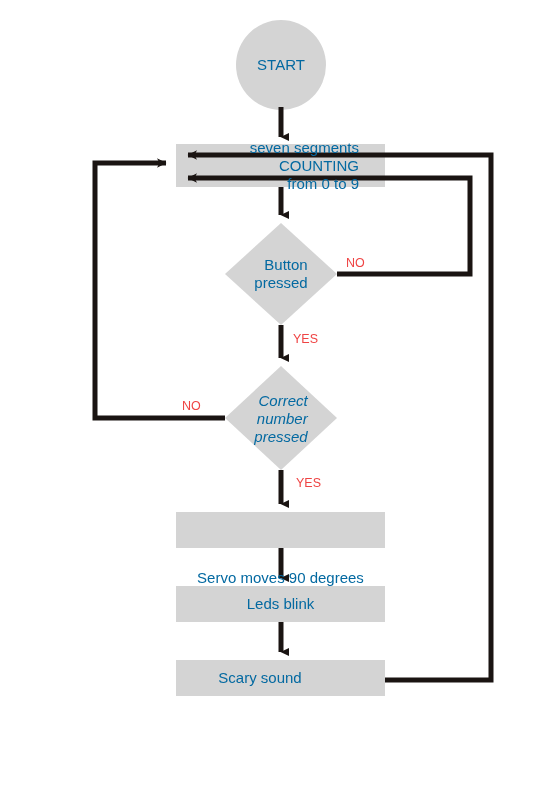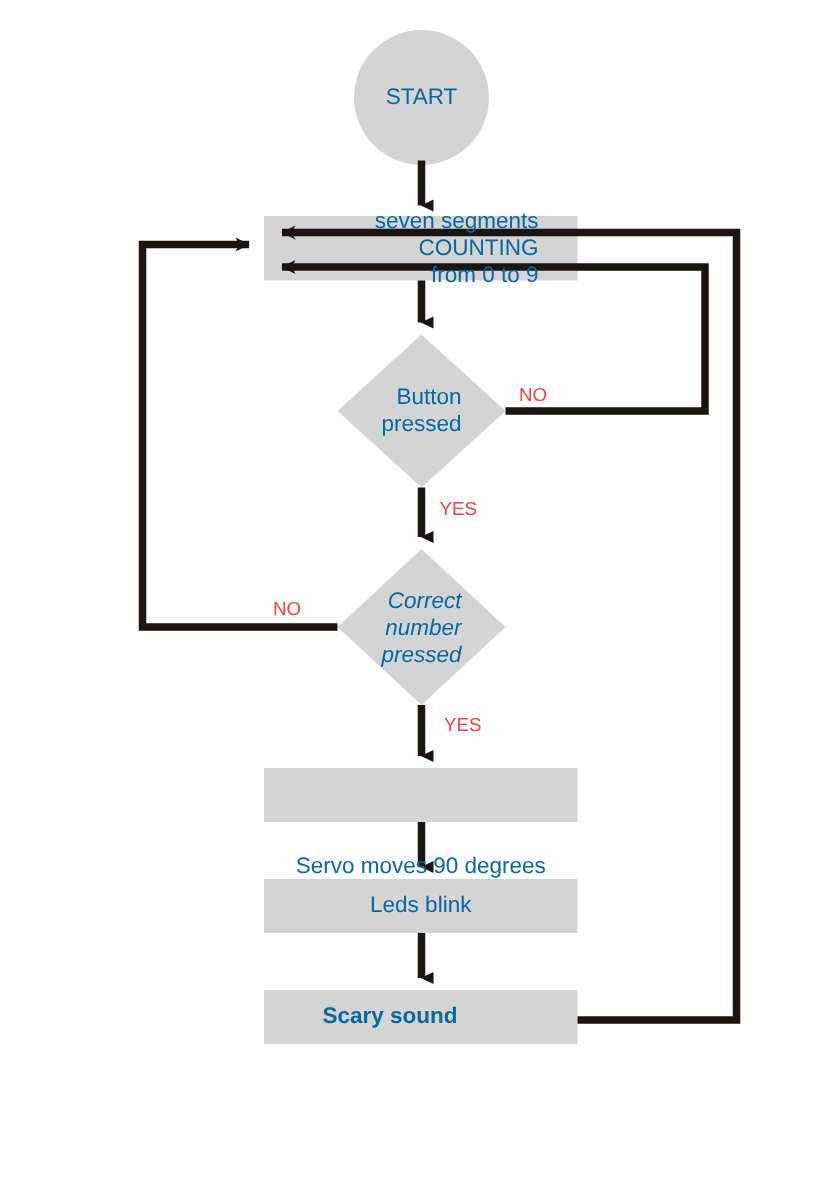--- a/index.html
+++ b/index.html
@@ -104,21 +104,21 @@
 pressed</div>
 
   <div class="node-label" style="left:233px; top:391px; width:96px; height:56px;font-style:italic;">Correct
 number
 pressed</div>
 
   <div class="node-label" style="left:176px; top:512px; width:209px; height:36px;margin-top:48px;">Servo moves 90 degrees</div>
 
   <div class="node-label" style="left:176px; top:586px; width:209px; height:36px;border-radius:18px;">Leds blink</div>
 
-  <div class="node-label" style="left:176px; top:660px; width:168px; height:36px;font-weight:bold;">Scary sound</div>
+  <div class="node-label" style="left:176px; top:660px; width:168px; height:36px;">Scary sound</div>
 
   <div class="edge-label" style="left:346px; top:256px;">NO</div>
 
   <div class="edge-label" style="left:293px; top:332px;">YES</div>
 
   <div class="edge-label" style="left:182px; top:399px;">NO</div>
 
   <div class="edge-label" style="left:296px; top:476px;">YES</div>
 
 </div>

